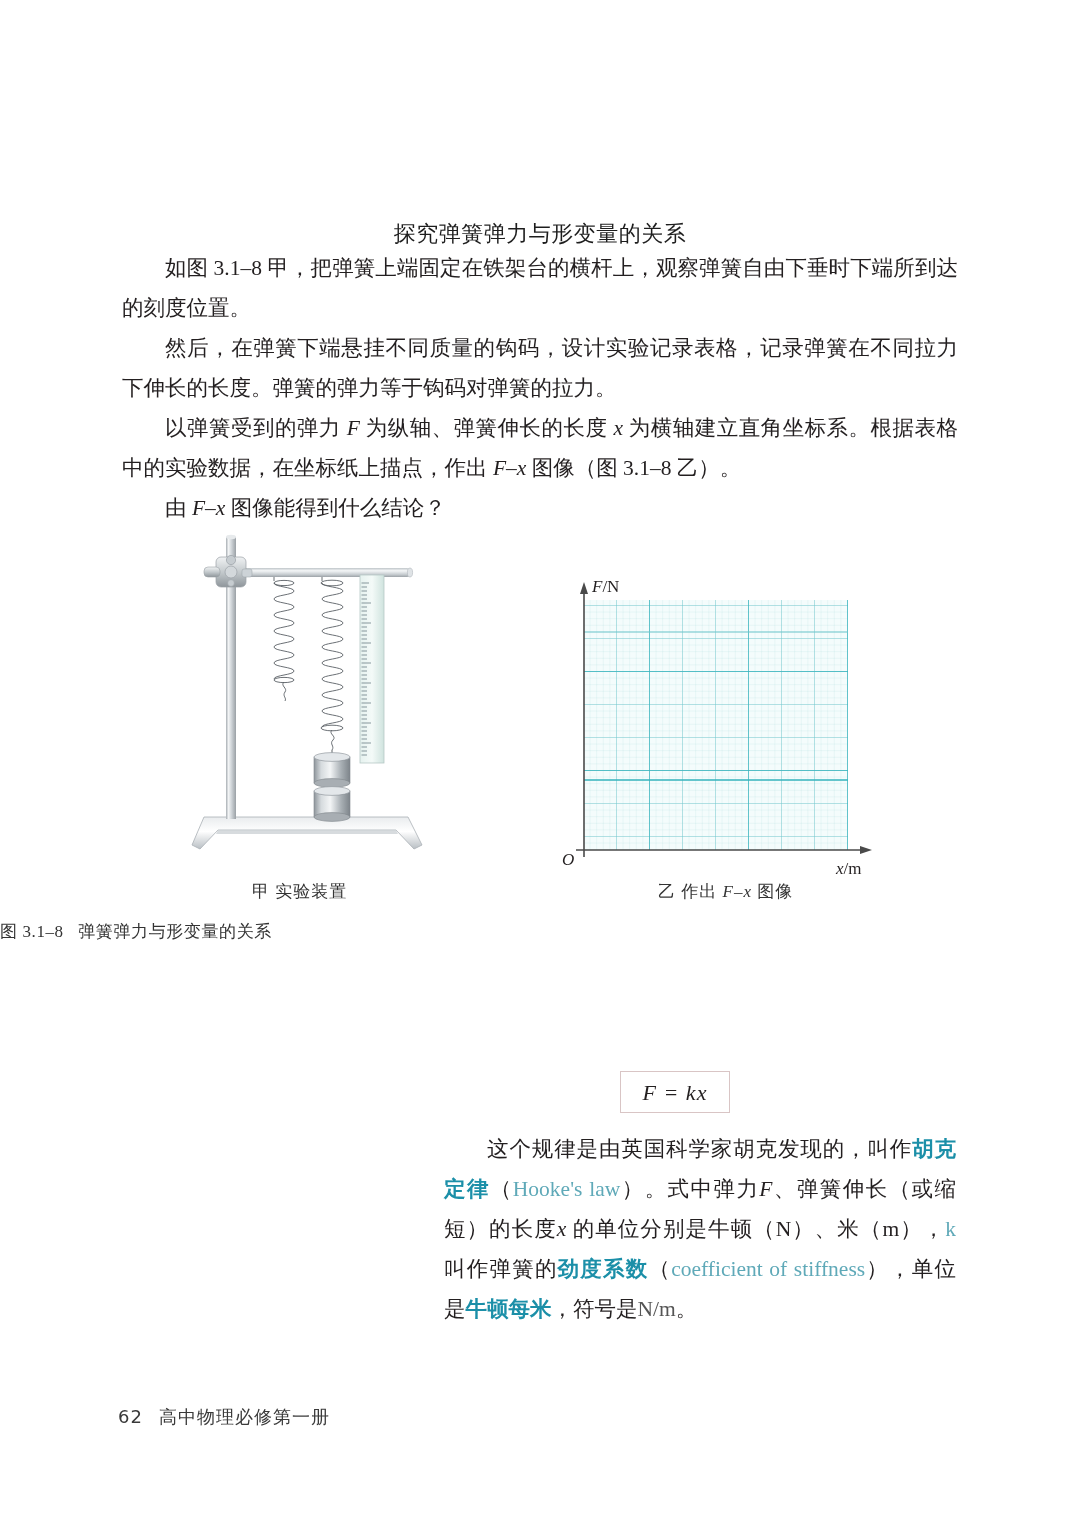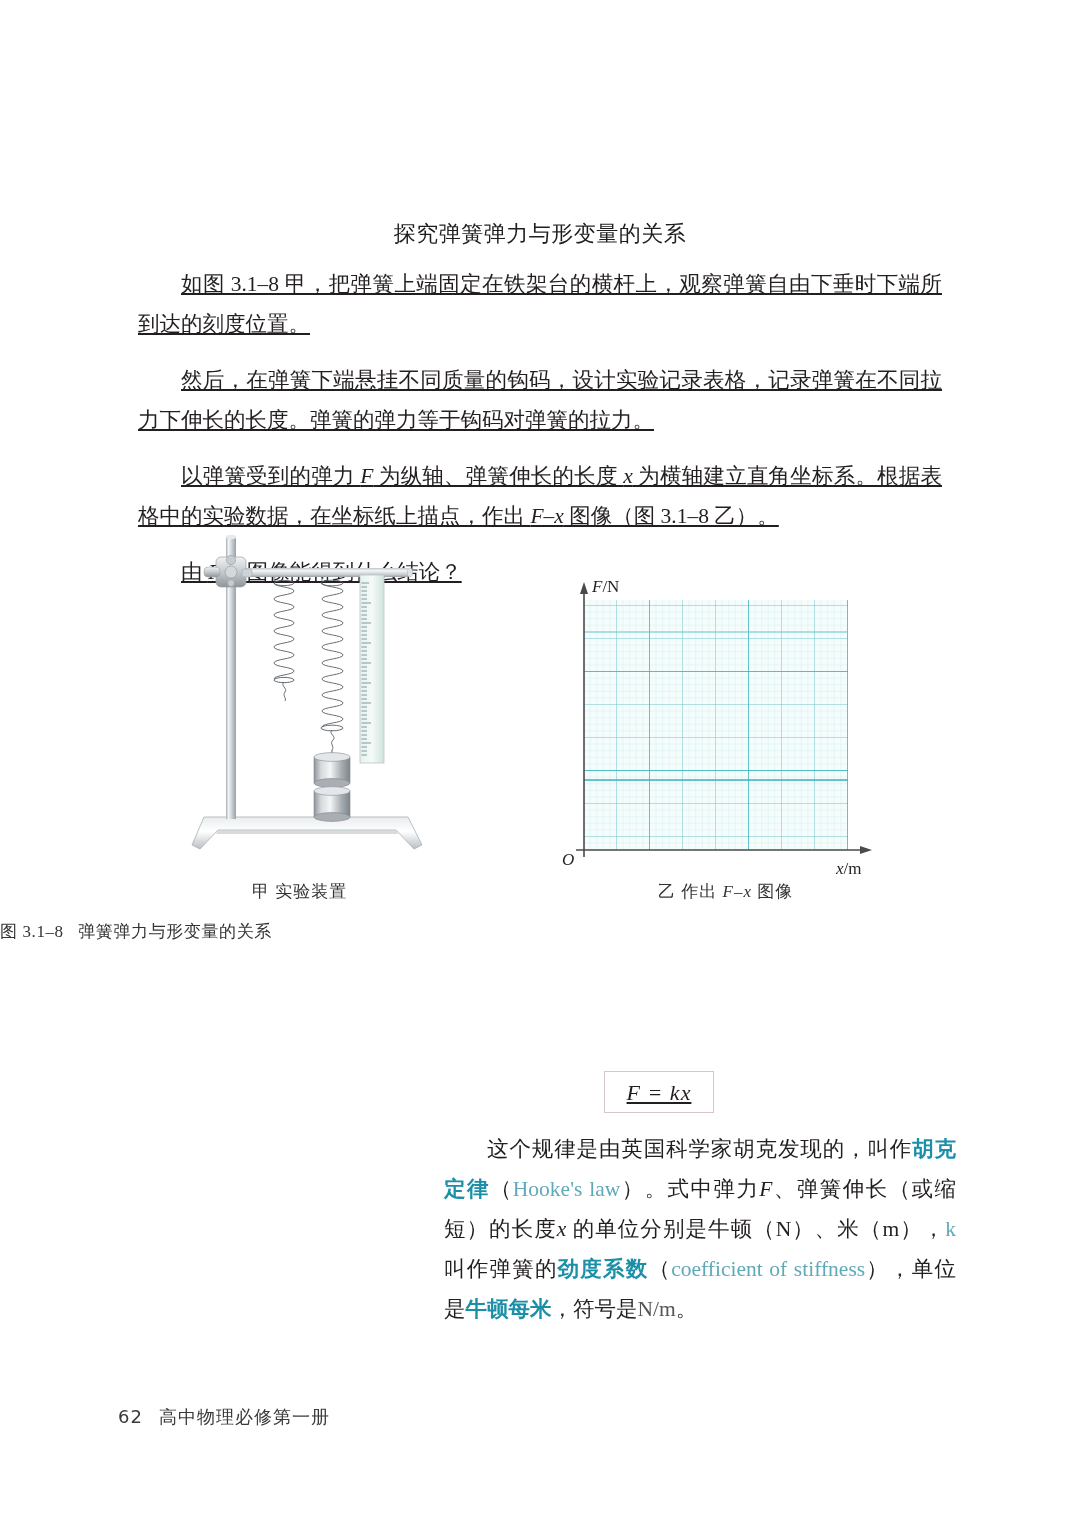--- a/index.html
+++ b/index.html
@@ -46,21 +46,21 @@
     letter-spacing:.5px;
     margin-top:37px;
   }
 
   
   .top-text {
     position:absolute; left:122px; top:248px; width:836px;
     font-size:21.5px; line-height:40px; text-align:justify;
     color:#231f20;
   }
-  .top-text p { text-indent:2em; margin:16px;text-decoration:underline; }
+  .top-text p { text-indent:2em; margin:0; }
   .it { font-style:italic; }
 
   
   .figure-wrap { position:absolute; left:0; top:515px; width:1080px; height:440px; }
 
   .fig-a { position:absolute; left:182px; top:10px; width:248px; height:345px; }
   .fig-b { position:absolute; left:550px; top:25px; width:330px; height:320px;margin-top:32px; }
 
   .cap-row { position:absolute; top:365px; left:0; width:1080px;
              font-size:17px; color:#333; }
@@ -73,28 +73,27 @@
   }
 
   
   .low-text {
     position:absolute; left:440px; top:1000px; width:520px;
     font-size:21.5px; line-height:40px; text-align:justify; color:#231f20;
   }
   .low-text p { text-indent:2em; margin:0; }
 
   .formula-box {
-    position:absolute; left:604px; top:1071px;
+    position:absolute; left:620px; top:1071px;
     width:110px; height:42px;
     border:1px solid #d9c5c5;
     background:#fff;
     text-align:center; line-height:42px;
     font-size:22px; font-style:italic;
     letter-spacing:1px;
-    text-decoration:underline;
   }
 
   .low-text2 {
     position:absolute; left:440px; top:1125px; width:520px;
     font-size:21.5px; line-height:40px; text-align:justify; color:#231f20;
   }
   .low-text2 p { text-indent:2em; margin:4px; }
 
   .kw { color:#1b8fa8; font-weight:bold; }
   .kw-en { color:#5fa9b8; font-style:normal; }

